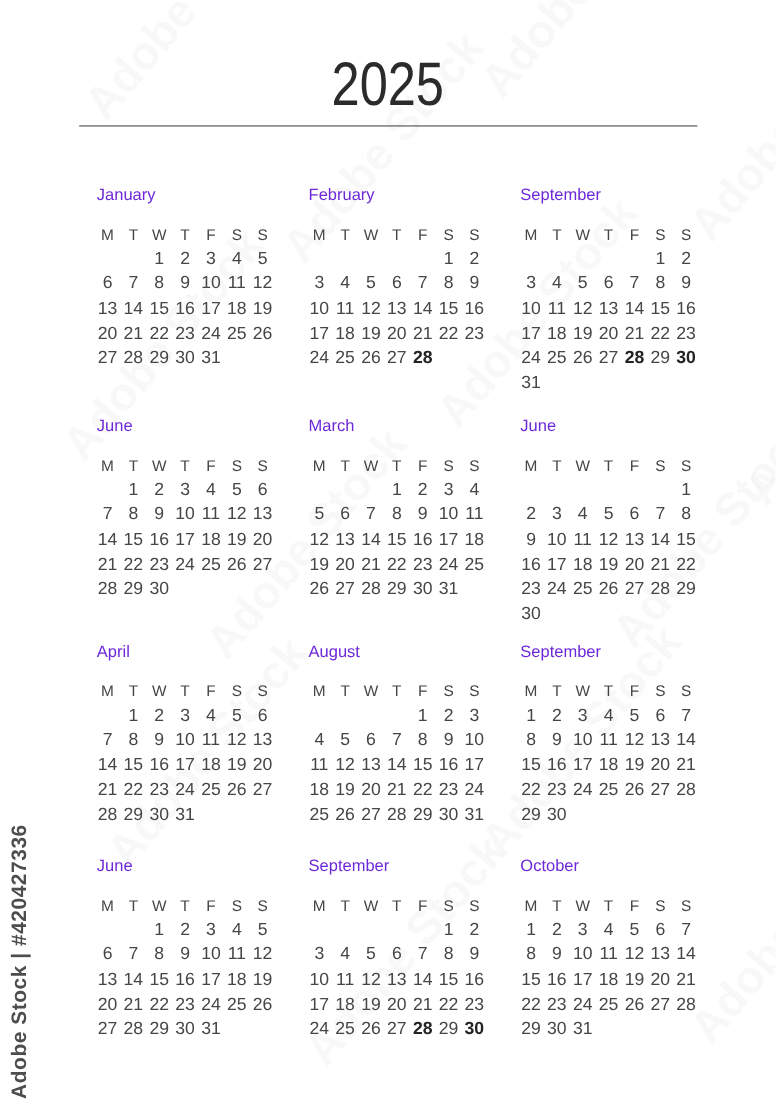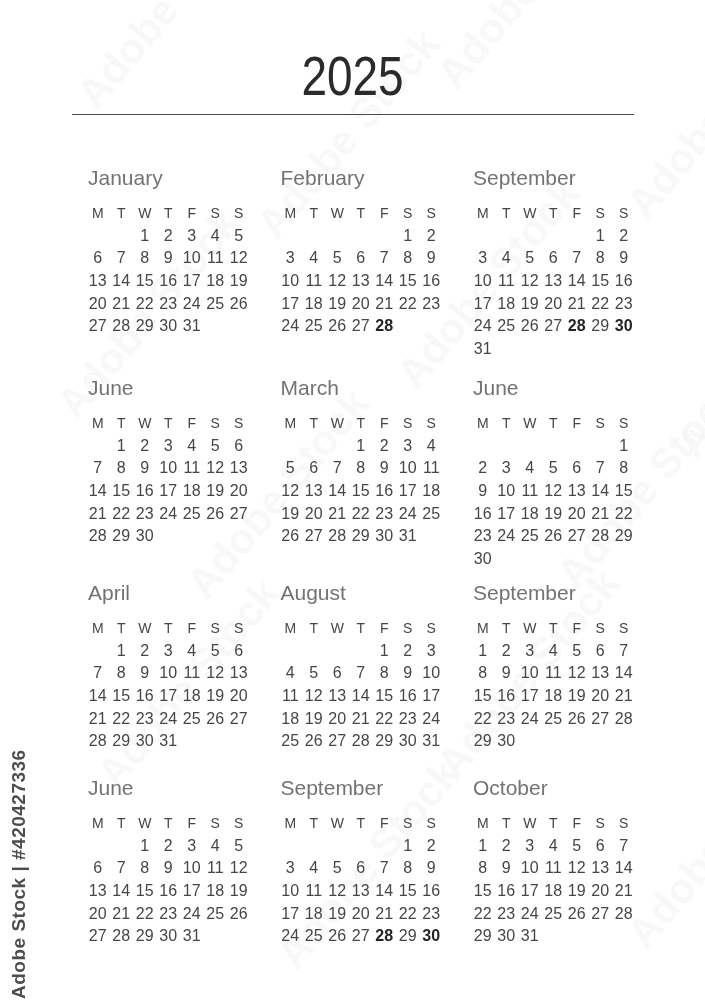--- a/index.html
+++ b/index.html
@@ -70,22 +70,22 @@
     left: 86px;
     width: 550px;
     display: grid;
     grid-template-columns: repeat(3, 165px);
     grid-template-rows: 210px 205px 195px auto;
     justify-content: space-between;
     align-items: start;
   }
   .month { width: 165px; }
   .month-name {
-    font-size: 21px;
-    color: #737373;
+    font-size: 15px;
+    color: #6d28d9;
     margin: 0 2px 17px 2px;
     line-height: 15px;
     font-weight: 400;
   }
   .month-grid {
     display: grid;
     grid-template-columns: repeat(7, 23.5px);
     grid-auto-rows: 22.6px;
     align-items: center;
     justify-items: center;

